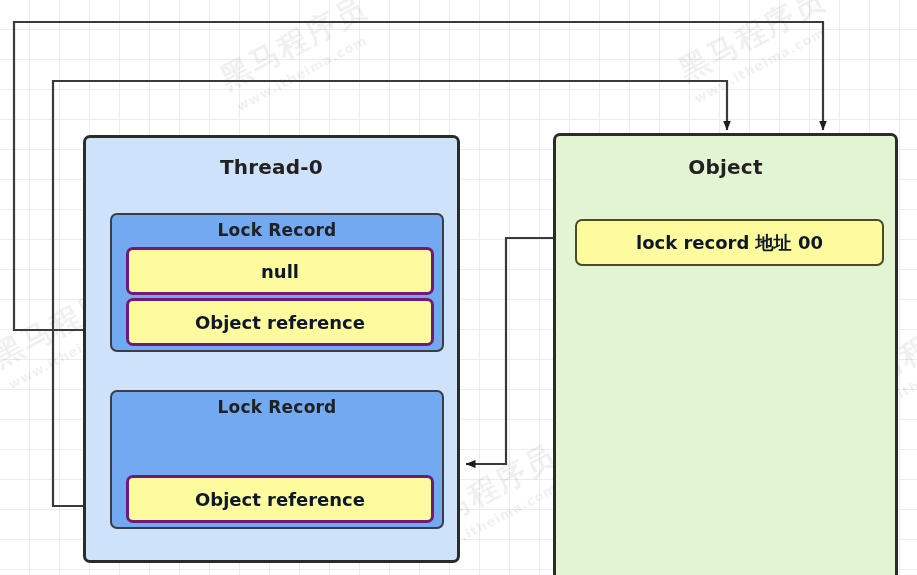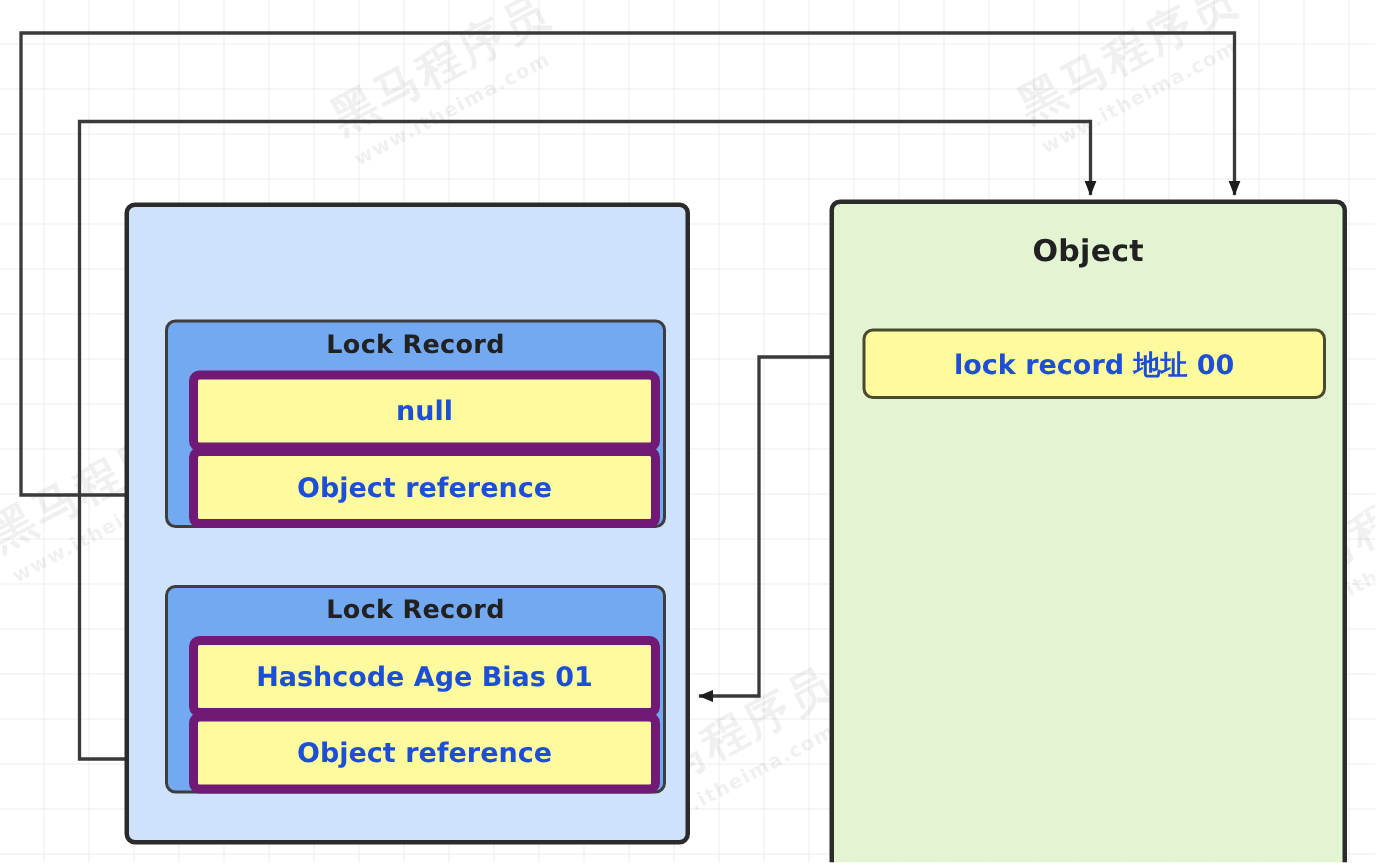--- a/index.html
+++ b/index.html
@@ -80,21 +80,21 @@
     border-color: #2b2b2b;
     border-width: 3px;
   }
   .lock-record {
     background: #72a9f0;
     border: 2px solid #3d3d3d;
     border-radius: 7px;
   }
   .slot {
     background: #fdfb9e;
-    border: 6px solid #701a75;
+    border: 3px solid #701a75;
     border-radius: 7px;
   }
   .slot-strong {
     background: #fdfb9e;
     border: 2px solid #4a4a2c;
     border-radius: 7px;
   }
   .label {
     position: absolute;
     left: 0; right: 0;
@@ -107,21 +107,21 @@
   }
   .title-lg { font-size: 20px; }
   .title-md { font-size: 18px; }
   .title-sm { font-size: 17px; }
   .cn { font-family: "DejaVu Sans", "Liberation Sans", sans-serif; }
   .center-v {
     display: flex;
     align-items: center;
     justify-content: center;
     height: 100%;
-    color: #1d4ed8;
+    color: #0f172a;
     font-weight: bold;
   }
 </style>
 </head>
 <body>
 
 <div id="canvas">
 
   <div class="wm-layer">
     <div class="wm" style="left:218px; top:22px;">
@@ -157,36 +157,34 @@
 
     <path d="M 118,330 L 14,330 L 14,22 L 823,22 L 823,130" fill="none" stroke="#3a3a3a" stroke-width="2.2" marker-end="url(#arrow)"></path>
 
     <path d="M 118,506 L 53,506 L 53,81 L 727,81 L 727,130" fill="none" stroke="#3a3a3a" stroke-width="2.2" marker-end="url(#arrow)"></path>
 
     <path d="M 572,238 L 506,238 L 506,464 L 466,464" fill="none" stroke="#3a3a3a" stroke-width="2.2" marker-end="url(#arrow)"></path>
   </svg>
 
   <div class="node outer-thread" style="left:83px; top:135px; width:377px; height:428px;">
 
+    <div class="label title-lg" style="top:18px;">Thread-0</div>
 
     <div class="lock-record" style="position:absolute; left:24px; top:75px; width:330px; height:135px;">
       <div class="label title-sm" style="top:6px;">Lock Record</div>
       <div class="slot" style="position:absolute; left:14px; top:32px; width:302px; height:42px;">
         <div class="center-v title-md">null</div>
       </div>
       <div class="slot" style="position:absolute; left:14px; top:83px; width:302px; height:42px;">
         <div class="center-v title-md">Object reference</div>
       </div>
     </div>
 
     <div class="lock-record" style="position:absolute; left:24px; top:252px; width:330px; height:135px;">
       <div class="label title-sm" style="top:6px;">Lock Record</div>
-      <div class="slot" style="position:absolute; left:14px; top:32px; width:302px; height:42px;">
-        <div class="center-v title-md">Hashcode Age Bias 01</div>
-      </div>
       <div class="slot" style="position:absolute; left:14px; top:83px; width:302px; height:42px;">
         <div class="center-v title-md">Object reference</div>
       </div>
     </div>
   </div>
 
   <div class="node outer-object" style="left:553px; top:133px; width:345px; height:480px;">
 
     <div class="label title-lg" style="top:20px;">Object</div>
 

